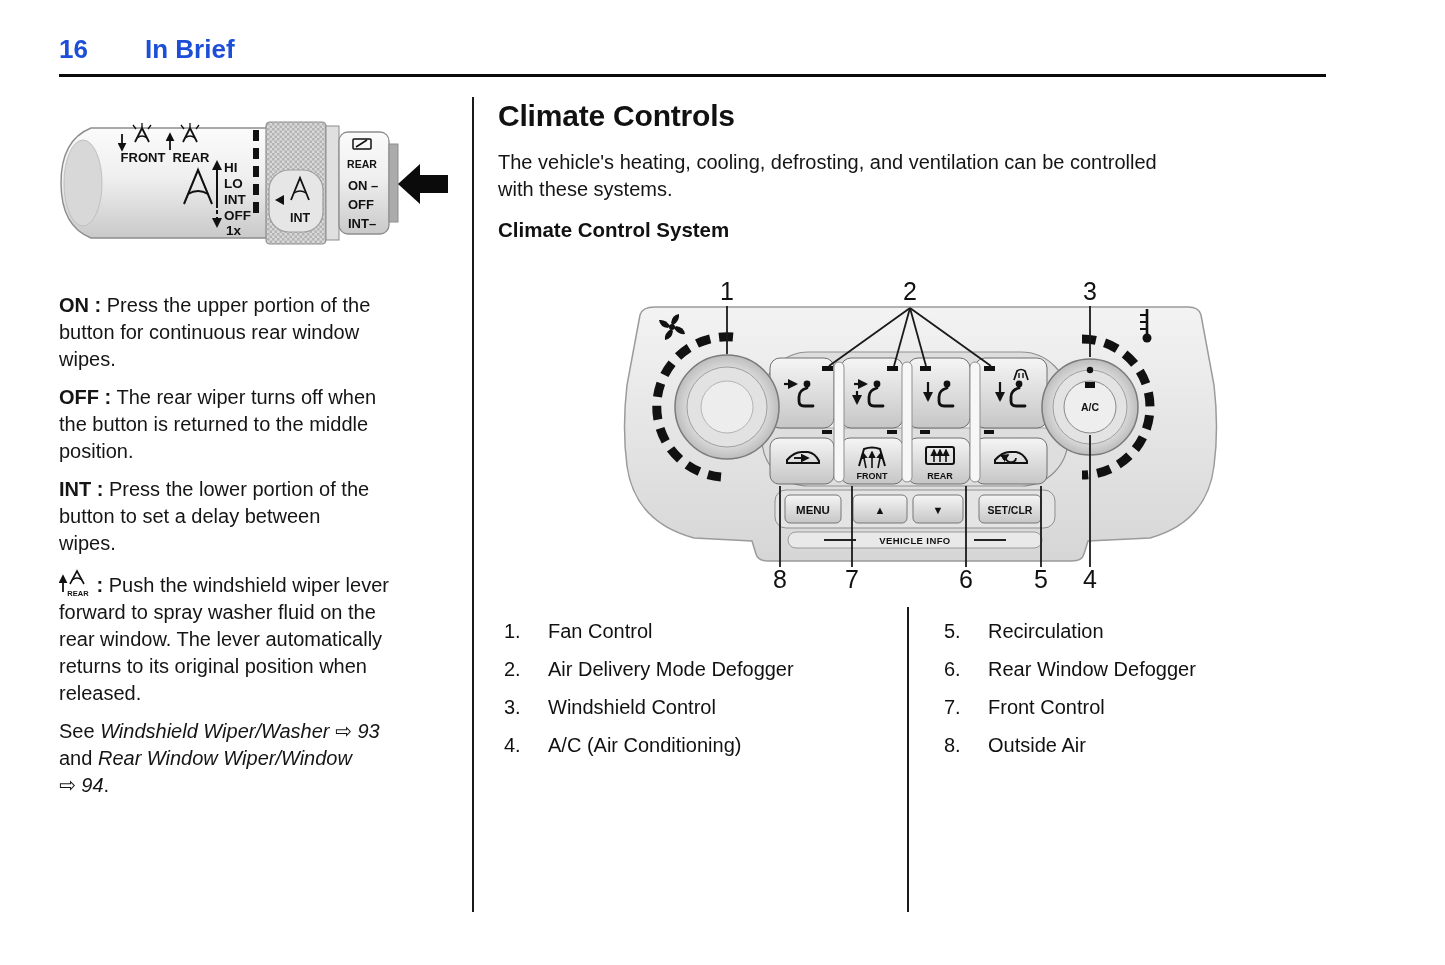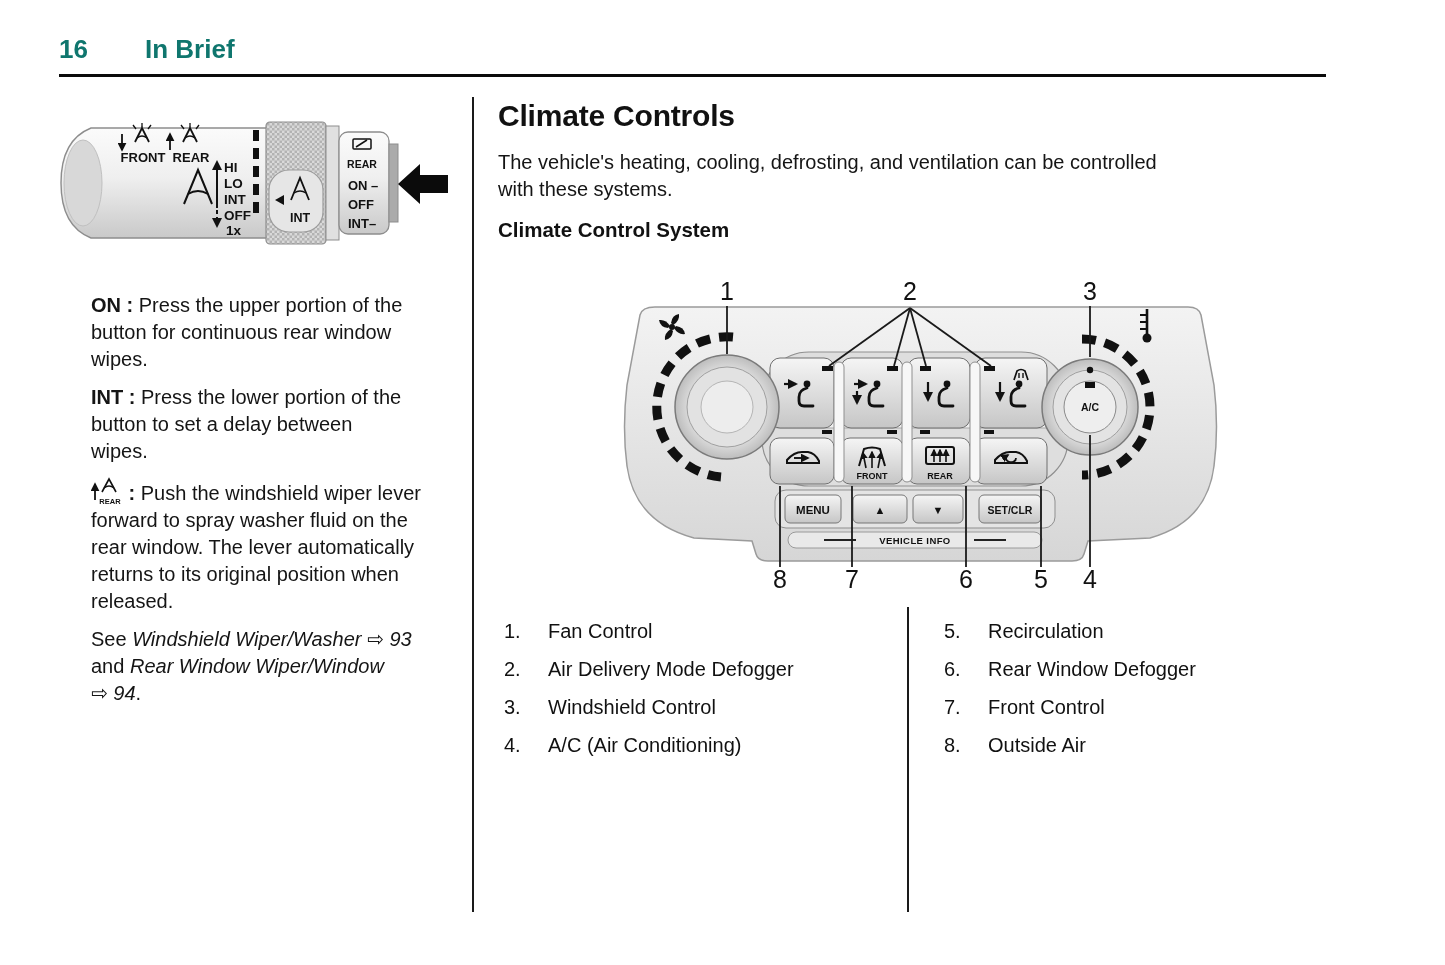--- a/index.html
+++ b/index.html
@@ -1,19 +1,19 @@
 <!DOCTYPE html>
 <html><head>
 <meta charset="utf-8">
 <style>
   html,body{margin:0;padding:0;background:#fff;}
   .page{position:relative;width:1445px;height:965px;background:#ffffff;
         font-family:"Liberation Sans","DejaVu Sans",sans-serif;color:#111;overflow:hidden;}
   .abs{position:absolute;}
-  .hdr{font-weight:bold;font-size:26px;color:#0f766e;}
+  .hdr{font-weight:bold;font-size:26px;color:#1d4ed8;}
   .rule{background:#0b0b0b;}
   .vline{background:#1a1a1a;width:2px;}
   .body-text{font-size:20px;line-height:27px;color:#151515;}
   .pre{white-space:pre-line;}
   p.bt{margin:0 0 11px 0;}
   b.lead{font-weight:bold;}
   .title{font-size:30px;font-weight:bold;letter-spacing:-0.2px;}
   .subtitle{font-size:20.5px;font-weight:bold;}
   .legend .legend-item{height:38px;font-size:20px;display:flex;align-items:center;}
   .lnum{width:44px;flex:0 0 44px;}
@@ -102,24 +102,27 @@
     </g>
     <text x="305" y="50" font-size="10.5" font-weight="bold" text-anchor="middle">REAR</text>
     <text x="291" y="72" font-size="13" font-weight="bold">ON –</text>
     <text x="291" y="91" font-size="13" font-weight="bold">OFF</text>
     <text x="291" y="110" font-size="13" font-weight="bold">INT–</text>
     <rect x="332" y="26" width="9" height="78" fill="#ababab" stroke="#8d8d8d"></rect>
 
     <polygon points="341,66 363,46 363,57 391,57 391,75 363,75 363,86" fill="#0b0b0b"></polygon>
   </svg>
 
-  <div class="abs body-text" style="left:59px;top:292px;width:400px;margin-left:32px;">
+  <div class="abs body-text" style="left:59px;top:292px;width:400px;">
     <p class="bt pre"><b class="lead">ON :</b><span> Press the upper portion of the
 button for continuous rear window
 wipes.</span></p>
+    <p class="bt pre"><b class="lead">OFF :</b><span> The rear wiper turns off when
+the button is returned to the middle
+position.</span></p>
     <p class="bt pre"><b class="lead">INT :</b><span> Press the lower portion of the
 button to set a delay between
 wipes.</span></p>
     <p class="bt pre"><span class="winline"><svg width="32" height="30" viewBox="0 0 32 30">
         <path d="M4,24 L4,8" stroke="#111" stroke-width="1.8" fill="none" marker-end="url(#ah)"></path>
         <path d="M11,16 L18,3 L25,16" stroke="#111" stroke-width="1.6" fill="none"></path>
         <path d="M13,12 Q18,8 23,12" stroke="#111" stroke-width="1.3" fill="none"></path>
         <text x="19" y="28" font-size="7.5" font-weight="bold" text-anchor="middle">REAR</text>
       </svg></span><b class="lead"> :</b><span> Push the windshield wiper lever
 forward to spray washer fluid on the

